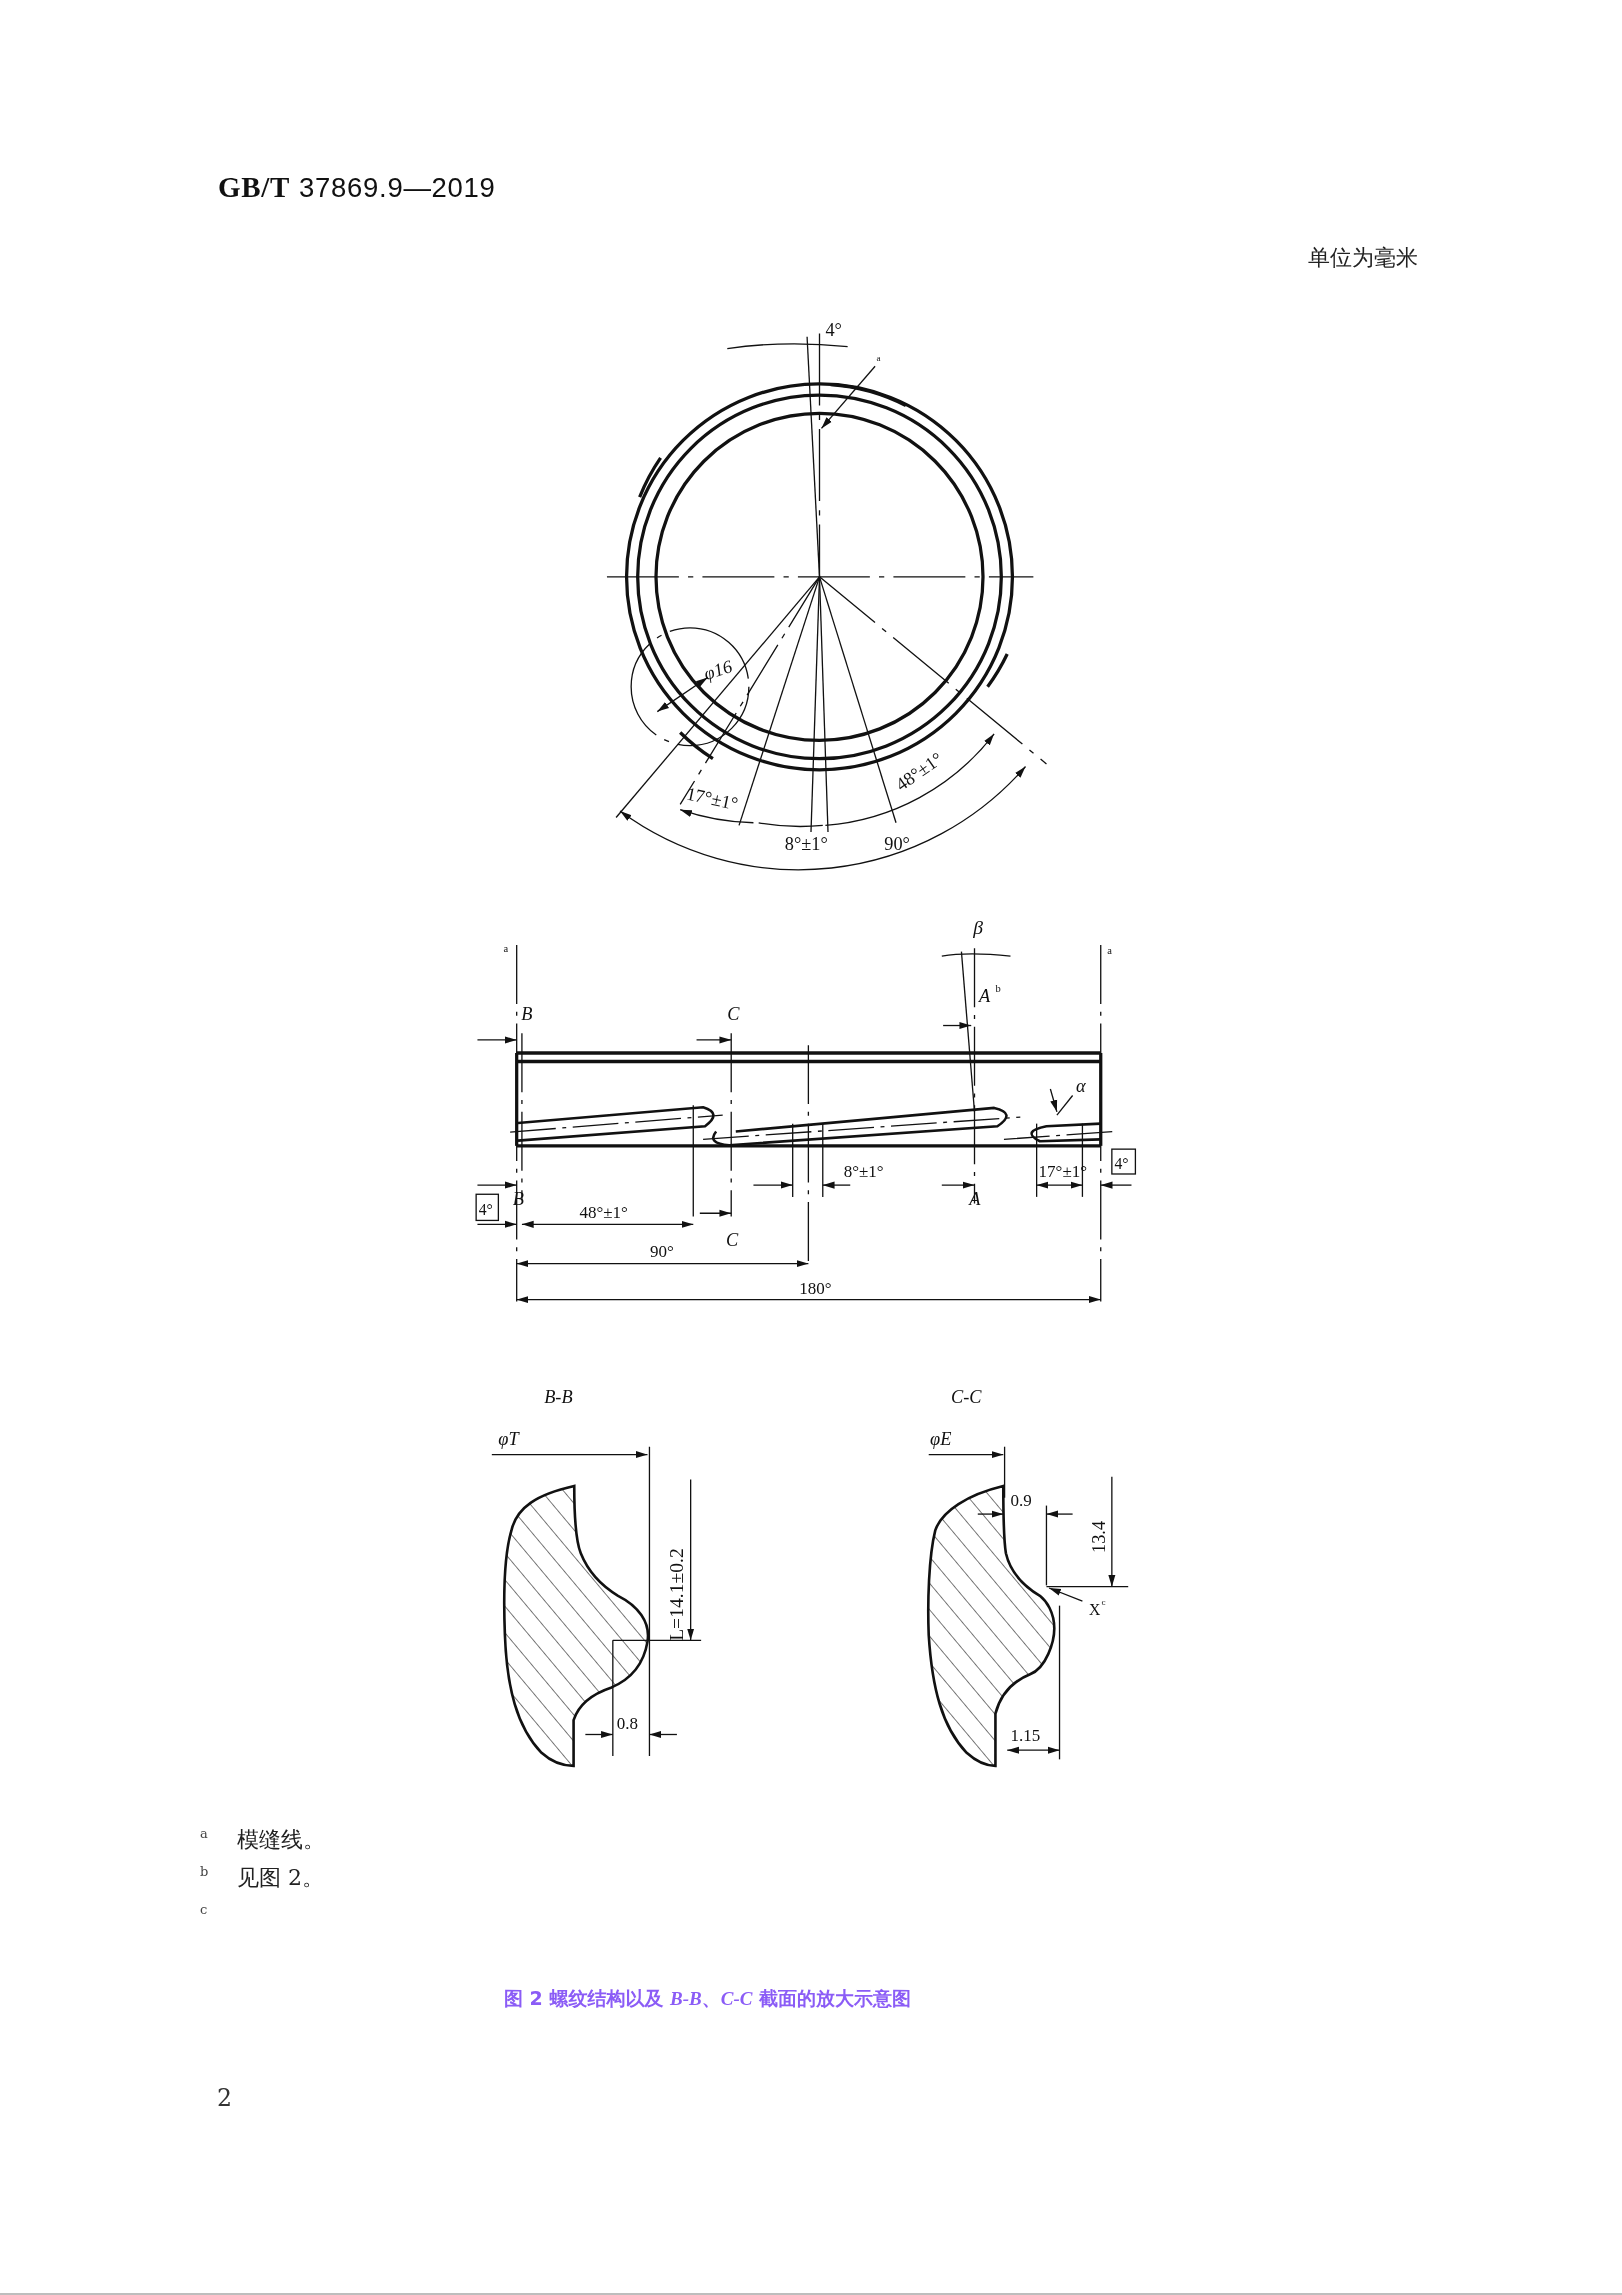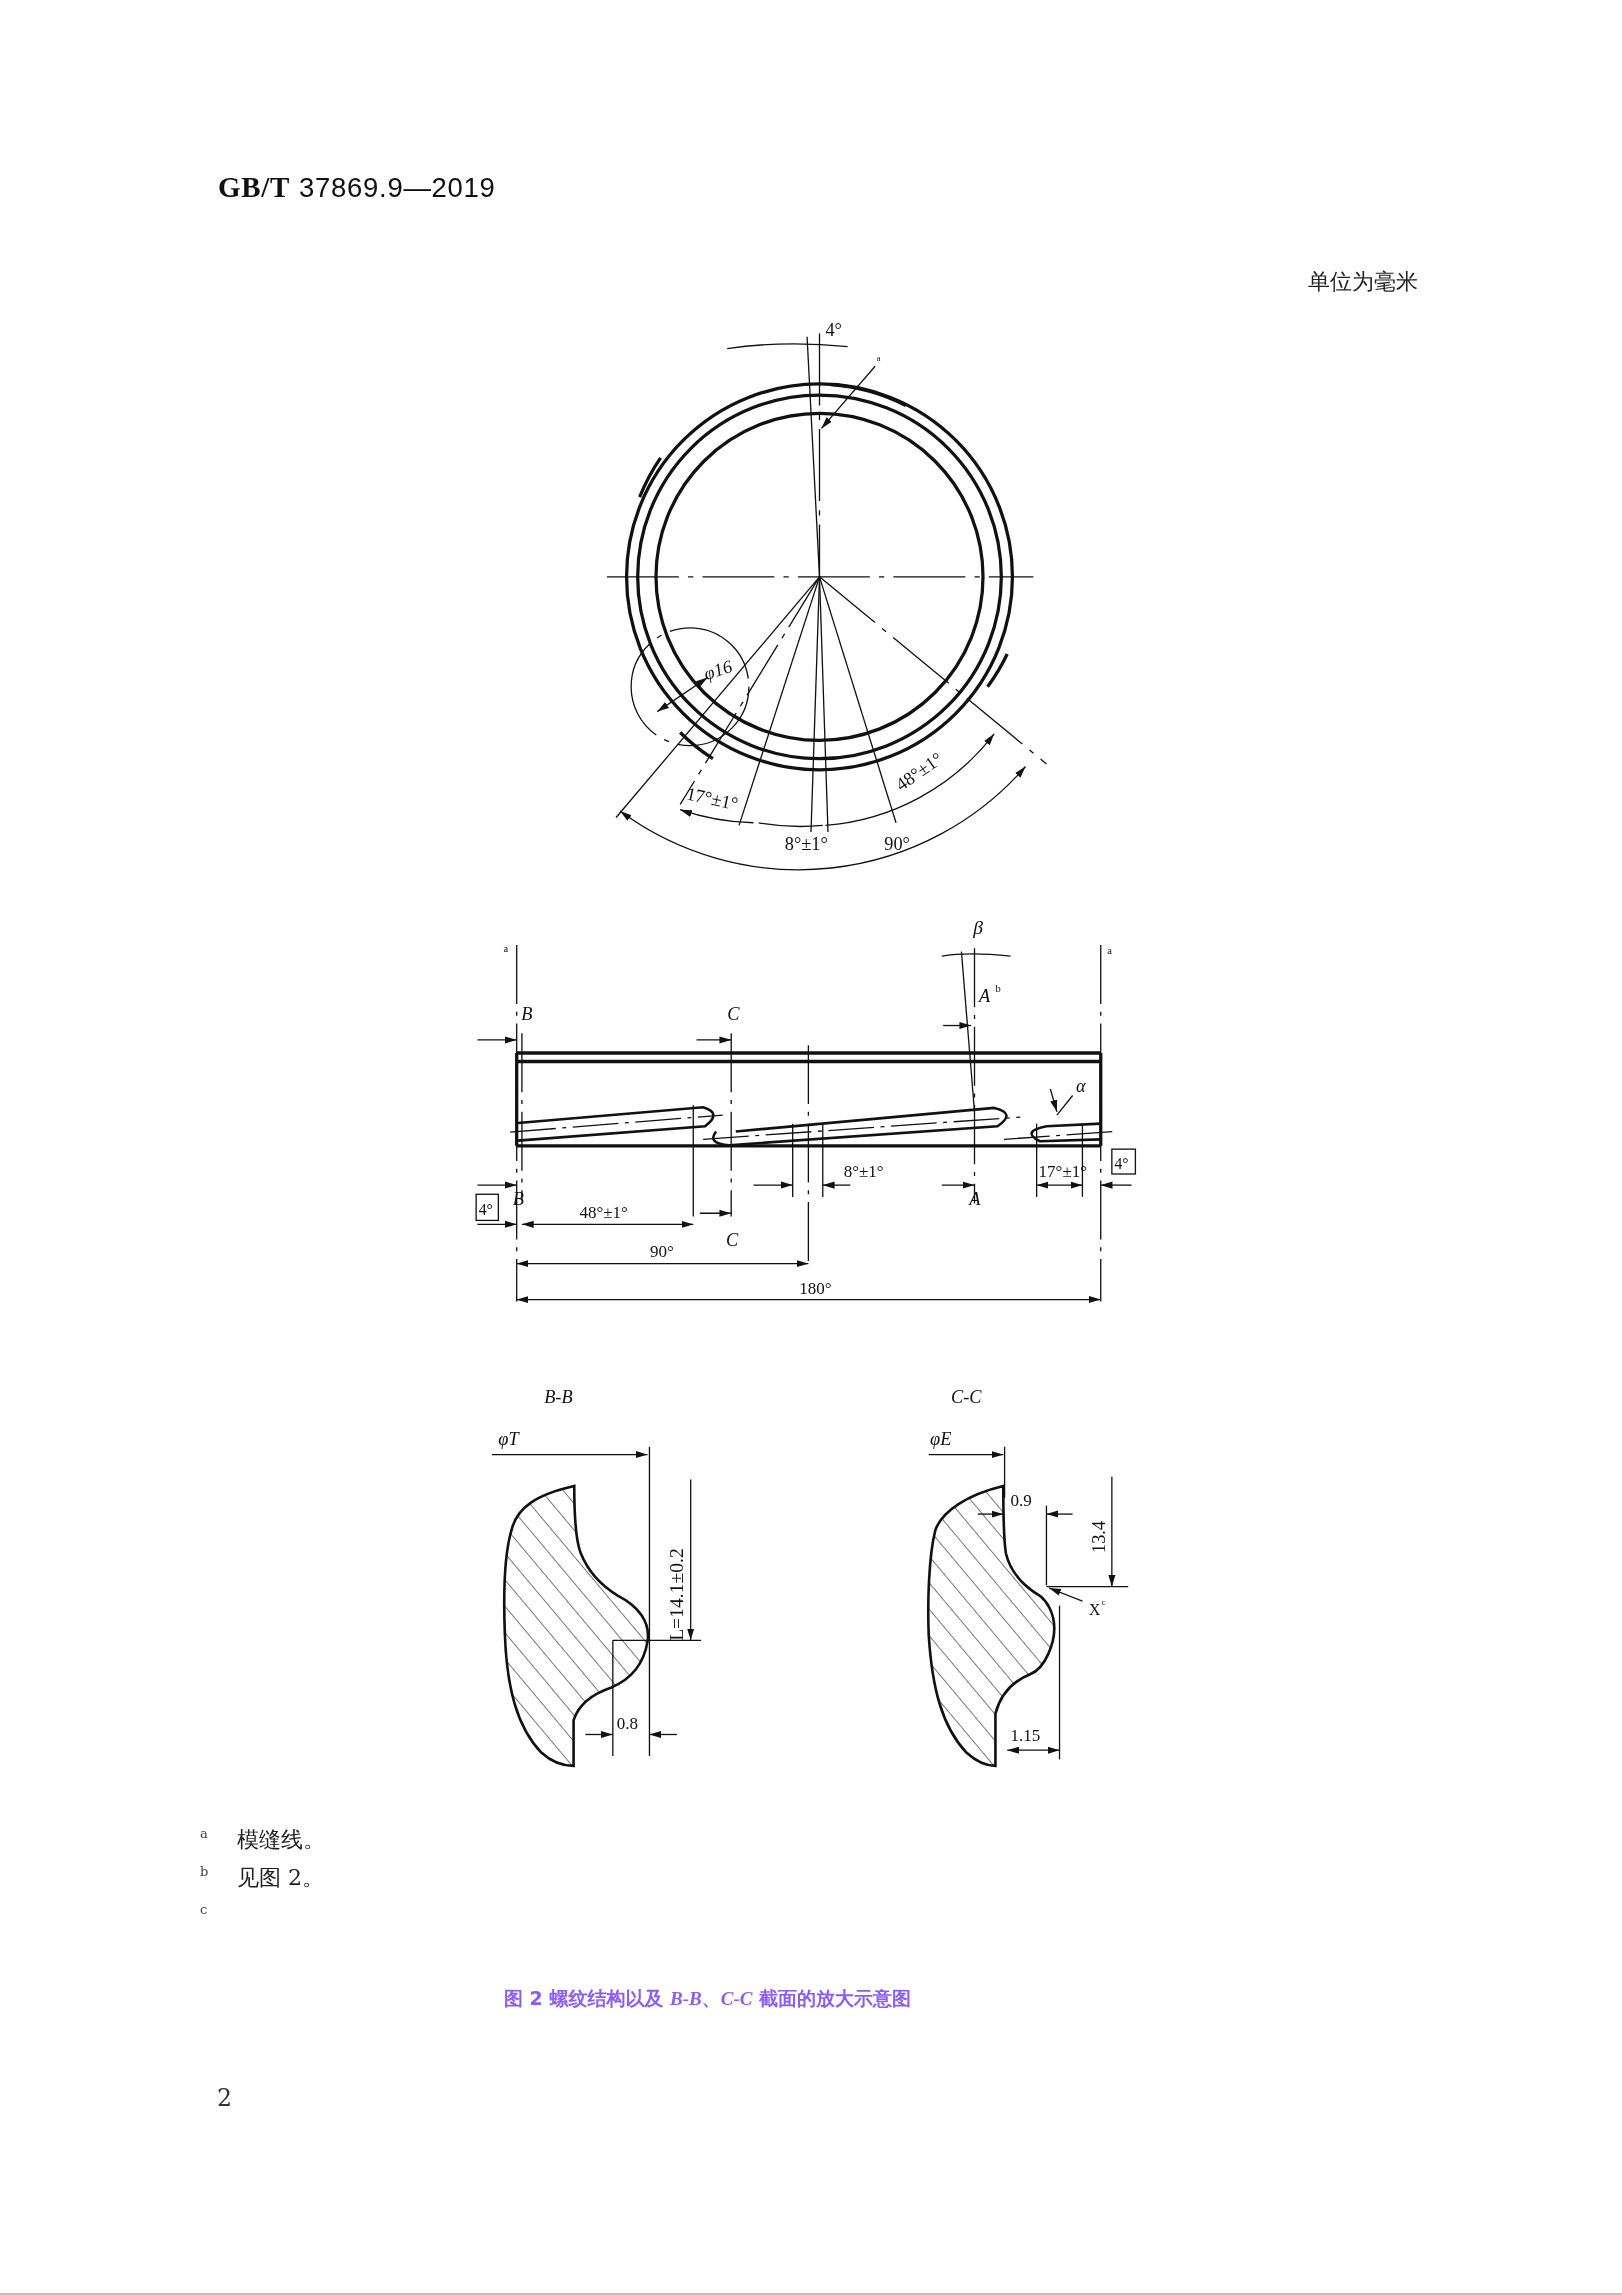--- a/index.html
+++ b/index.html
@@ -2,21 +2,21 @@
 <html style="font-size:10.5px"><head>
 <meta charset="utf-8">
 <style>
   html, body { margin: 0; padding: 0; background: #ffffff; }
   body { width: 1622px; height: 2295px; position: relative; overflow: hidden;
          font-family: "DejaVu Serif", "Liberation Serif", serif; color: #111; }
   .abs { position: absolute; white-space: nowrap; }
   .std-code { left: 178px; top: 171px; font-size: 26px; letter-spacing: 0.7px; margin-left: 40px; }
   .std-code .gbt { font-family: "Liberation Serif", serif; font-weight: bold; font-size: 29px; }
   .std-code .num { font-family: "Liberation Sans", sans-serif; font-size: 27.5px; }
-  .unit-note { left: 1308px; top: 243px; font-size: 22px; color: #222; margin-top: 24px; }
+  .unit-note { left: 1308px; top: 243px; font-size: 22px; color: #222; }
   .page-num { left: 217px; top: 2084px; font-size: 23.6px; color: #333; }
   .footnotes { left: 200px; top: 1825px; font-size: 22px; color: #222; }
   .footnote { height: 38px; display: flex; align-items: flex-start; }
   .fn-mark { width: 37px; font-size: 13px; padding-top: 1.3px; color: #444; }
   .caption { left: 504px; top: 1986px; font-size: 19px; font-weight: bold; color: #8b5cf6;
              font-family: "DejaVu Sans", sans-serif; }
   .caption .it { font-style: italic; font-family: "Liberation Serif", serif; }
   svg.drawing { position: absolute; left: 0; top: 0; }
   svg text { font-family: "Liberation Serif", serif; fill: #111; }
   .bottom-rule { position: absolute; left: 0; top: 2293px; width: 1622px; height: 2.6px; background: #bdbdbd; }

